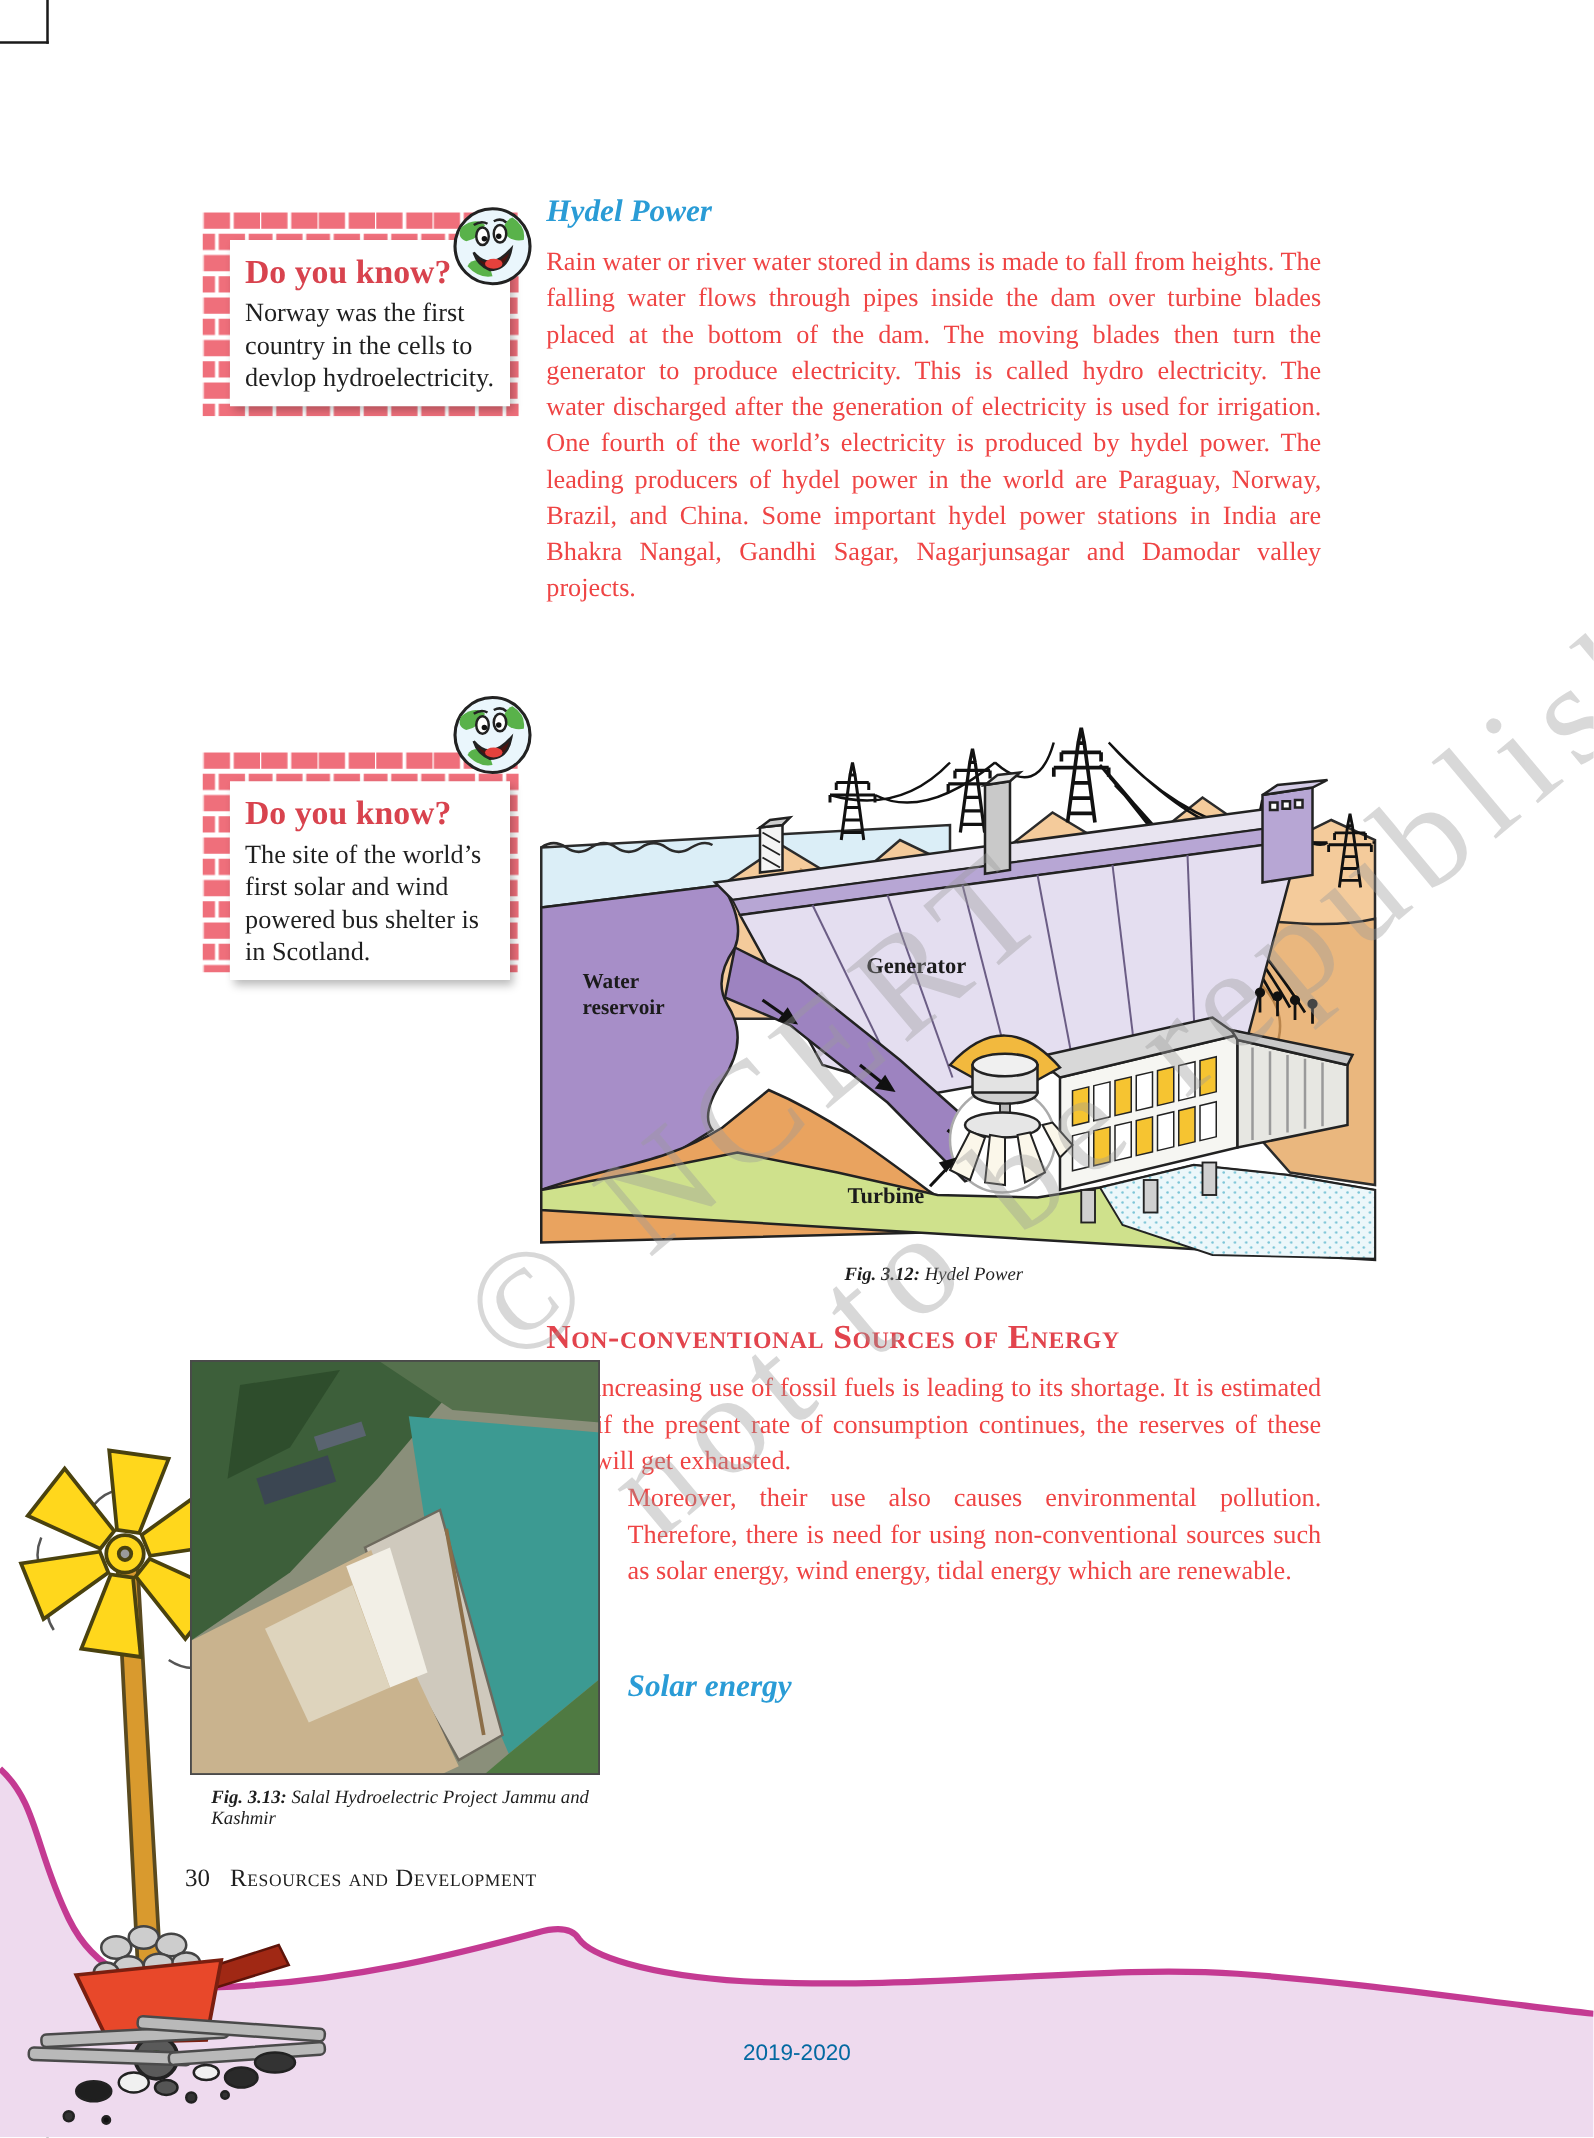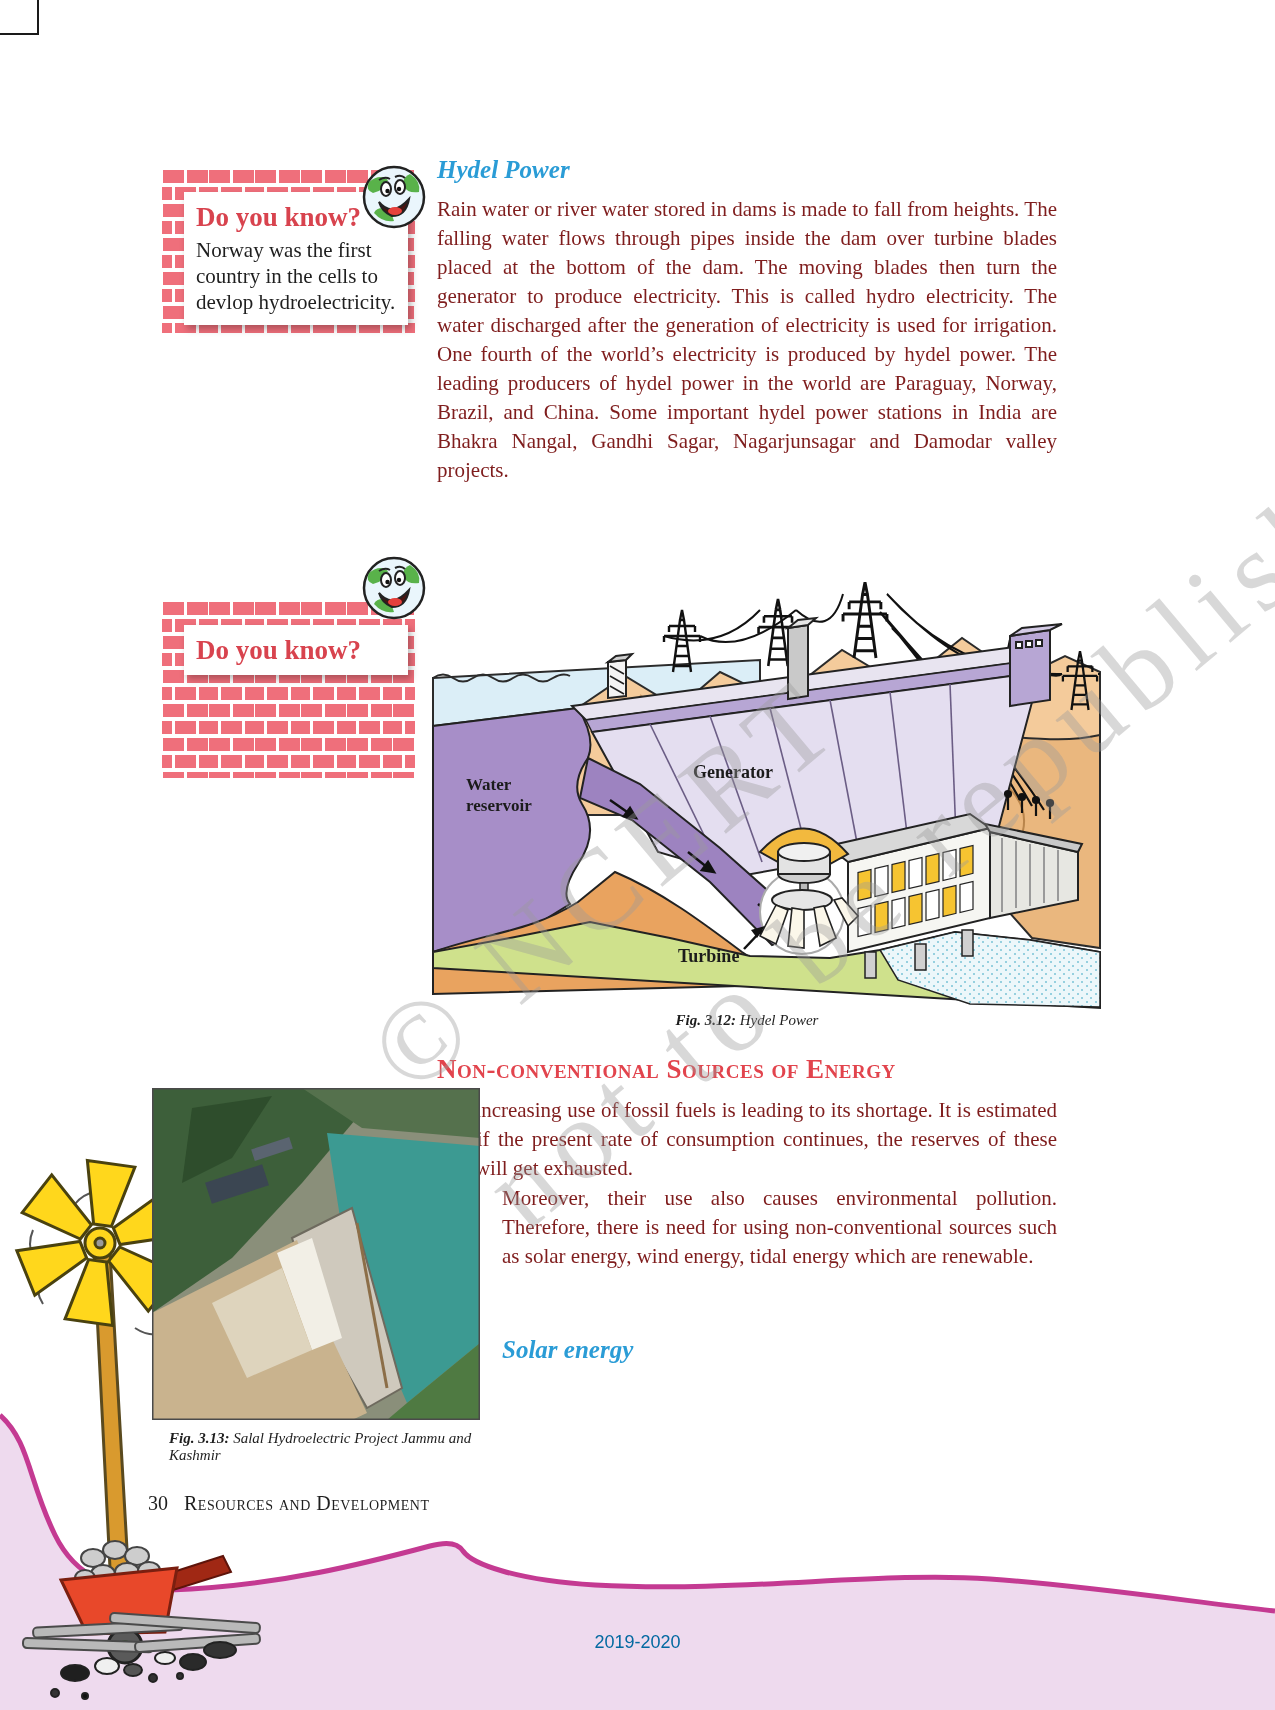--- a/index.html
+++ b/index.html
@@ -14,21 +14,21 @@
   .dyk{position:absolute;width:300px;}
   .dyk .brick{position:absolute;}
   .dyk .card{position:absolute;background:#fff;box-shadow:3px 4px 7px rgba(0,0,0,.28);
              padding:10px 12px;width:200px;}
   .dyk-title{color:#d8434e;font-weight:bold;font-size:27px;line-height:30px;font-family:Liberation Serif, serif;}
   .dyk-body{font-size:21px;line-height:26px;color:#1f1f1f;margin-top:5px;}
   .earth{position:absolute;}
   
   .abs{position:absolute;}
   .h-blue{color:#2a9cd6;font-size:25px;font-weight:bold;font-style:italic;}
-  .body-text{font-size:21px;line-height:29px;text-align:justify;color:#7f1d1d;}
+  .body-text{font-size:21px;line-height:29px;text-align:justify;color:#ef4444;}
   .h-red{color:#e2444d;font-weight:bold;font-size:27px;font-variant:small-caps;letter-spacing:.5px;}
   .fig-caption{font-size:15px;font-style:italic;color:#1e1e1e;}
   .fig-label{font-weight:bold;}
   .caption-center{text-align:center;}
   .footer-line{font-size:20px;color:#1e1e1e;}
   .footer-chapter{font-variant:small-caps;letter-spacing:.5px;margin-left:16px;}
   .year{position:absolute;left:0;top:1632px;width:1275px;text-align:center;
         font-family:Liberation Sans, sans-serif;font-size:18px;color:#0369a1;}
   
   .watermark{position:absolute;left:330px;top:1000px;transform:rotate(-40deg);
@@ -179,20 +179,21 @@
 
   <div class="abs h-blue" style="left:437px;top:156px">Hydel Power</div>
   <div class="abs body-text" style="left:437px;top:195px;width:620px">Rain water or river water stored in dams is made to fall from heights. The falling water flows through pipes inside the dam over turbine blades placed at the bottom of the dam. The moving blades then turn the generator to produce electricity. This is called hydro electricity. The water discharged after the generation of electricity is used for irrigation. One fourth of the world’s electricity is produced by hydel power. The leading producers of hydel power in the world are Paraguay, Norway, Brazil, and China. Some important hydel power stations in India are Bhakra Nangal, Gandhi Sagar, Nagarjunsagar and Damodar valley projects.</div>
 
   <div class="dyk" style="left:145px;top:545px;height:270px">
     <svg class="brick" style="left:17px;top:55px" width="253" height="178">
       <rect width="253" height="178" fill="url(#bricks)"></rect>
     </svg>
     <div class="card" style="left:39px;top:80px">
       <div class="dyk-title">Do you know?</div>
+      <div class="dyk-body">The site of the world’s first solar and wind powered bus shelter  is in Scotland.</div>
     </div>
     <svg class="earth" style="left:216px;top:8px" width="68" height="70" viewBox="0 0 68 70">
       <circle cx="33" cy="35" r="30" fill="#eaf6fc" stroke="#222" stroke-width="2.5"></circle>
       <path d="M8,20 q11,-9 19,-2 q-4,11 -15,13 q-8,-3 -4,-11 Z" fill="#59b24a"></path>
       <path d="M49,12 q11,7 9,18 q-11,2 -17,-7 q2,-9 8,-11 Z" fill="#59b24a"></path>
       <path d="M13,51 q9,10 20,8 q-2,-10 -11,-13 q-7,0 -9,5 Z" fill="#59b24a"></path>
       <ellipse cx="25" cy="27" rx="5" ry="7" fill="#fff" stroke="#222" stroke-width="2"></ellipse>
       <ellipse cx="39" cy="25" rx="5" ry="7" fill="#fff" stroke="#222" stroke-width="2"></ellipse>
       <circle cx="26.5" cy="29" r="2.2" fill="#111"></circle>
         <circle cx="38" cy="27" r="2.2" fill="#111"></circle>

